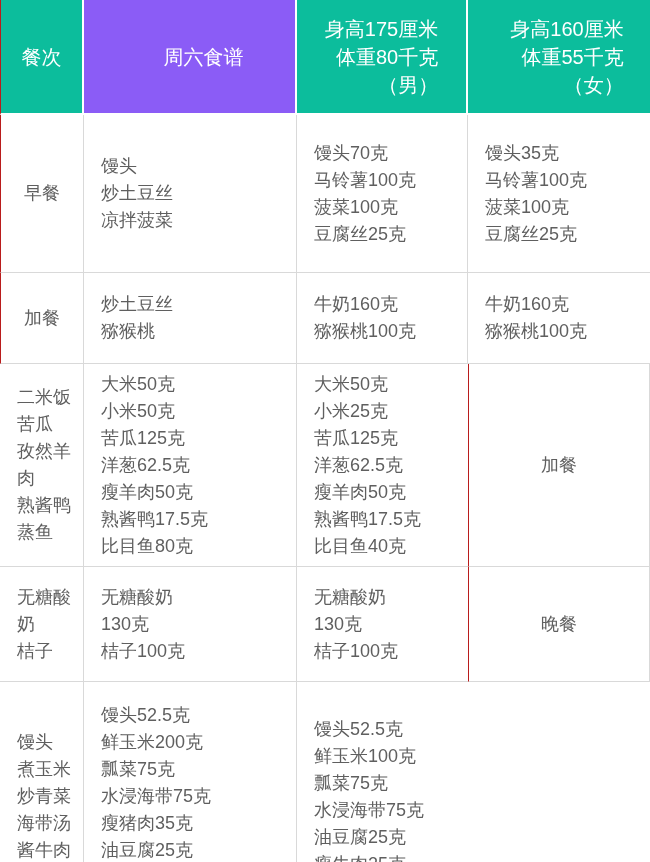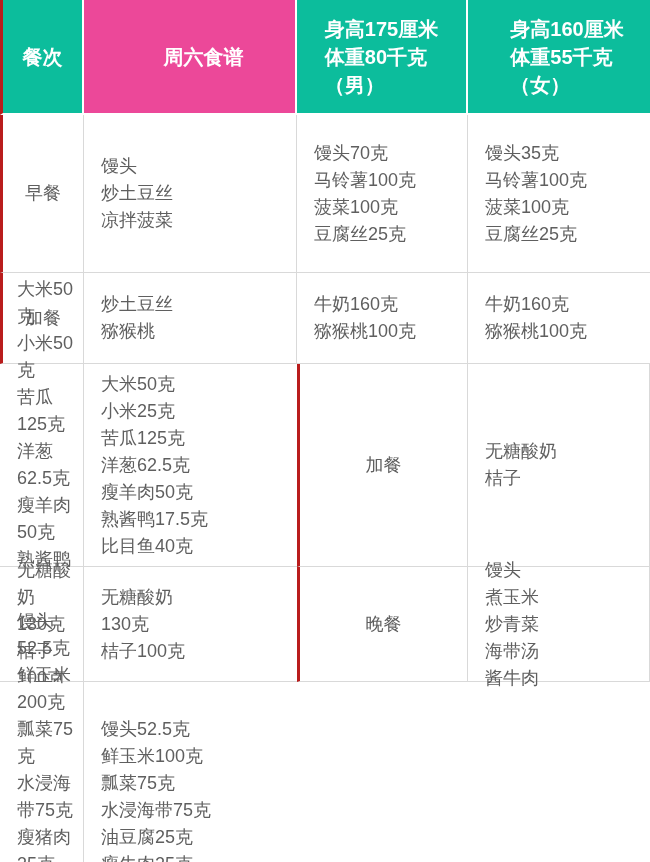--- a/index.html
+++ b/index.html
@@ -26,40 +26,40 @@
     display: flex;
     align-items: center;
     border-right: 1px solid #d9d9d9;
     border-bottom: 1px solid #d9d9d9;
     color: #5f5f5f;
     font-size: 18px;
     line-height: 27px;
     white-space: pre-line;
     background: #ffffff;
   }
-  .cell.first-col { border-left: 3px solid #b91c1c; }
+  .cell.first-col { border-left: 1px solid #b91c1c; }
   .cell.last-col  { border-right: none; padding-left: 16px; }
   .cell.center {
     justify-content: center;
     text-align: right;
   }
   .cell.pad { padding-left: 17px; padding-right: 6px; }
   .hdr {
     color: #ffffff;
-    font-weight: bold;
+    font-weight: normal;
     font-size: 20px;
     line-height: 28px;
     justify-content: center;
-    text-align: left;
+    text-align: right;
     border-right: 2px solid #ffffff;
     border-bottom: 2px solid #ffffff;
     border-left: none;
   }
   .hdr.teal   { background: #0cbd9c; }
-  .hdr.orange { background: #ec4899; padding-left: 28px; }
+  .hdr.orange { background: #8b5cf6; padding-left: 28px; }
   .hdr.last-col { border-right: none; }
 </style>
 </head>
 <body>
 
 <div class="table-wrap">
   <div class="tbl">
 
     <div class="cell hdr teal first-col">餐次</div>
     <div class="cell hdr orange">周六食谱</div>
@@ -84,20 +84,25 @@
 豆腐丝25克</div>
 
     <div class="cell center first-col">加餐</div>
     <div class="cell pad">炒土豆丝
 猕猴桃</div>
     <div class="cell pad">牛奶160克
 猕猴桃100克</div>
     <div class="cell pad last-col">牛奶160克
 猕猴桃100克</div>
 
+    <div class="cell pad">二米饭
+苦瓜
+孜然羊肉
+熟酱鸭
+蒸鱼</div>
     <div class="cell pad">大米50克
 小米50克
 苦瓜125克
 洋葱62.5克
 瘦羊肉50克
 熟酱鸭17.5克
 比目鱼80克</div>
     <div class="cell pad last-col">大米50克
 小米25克
 苦瓜125克

